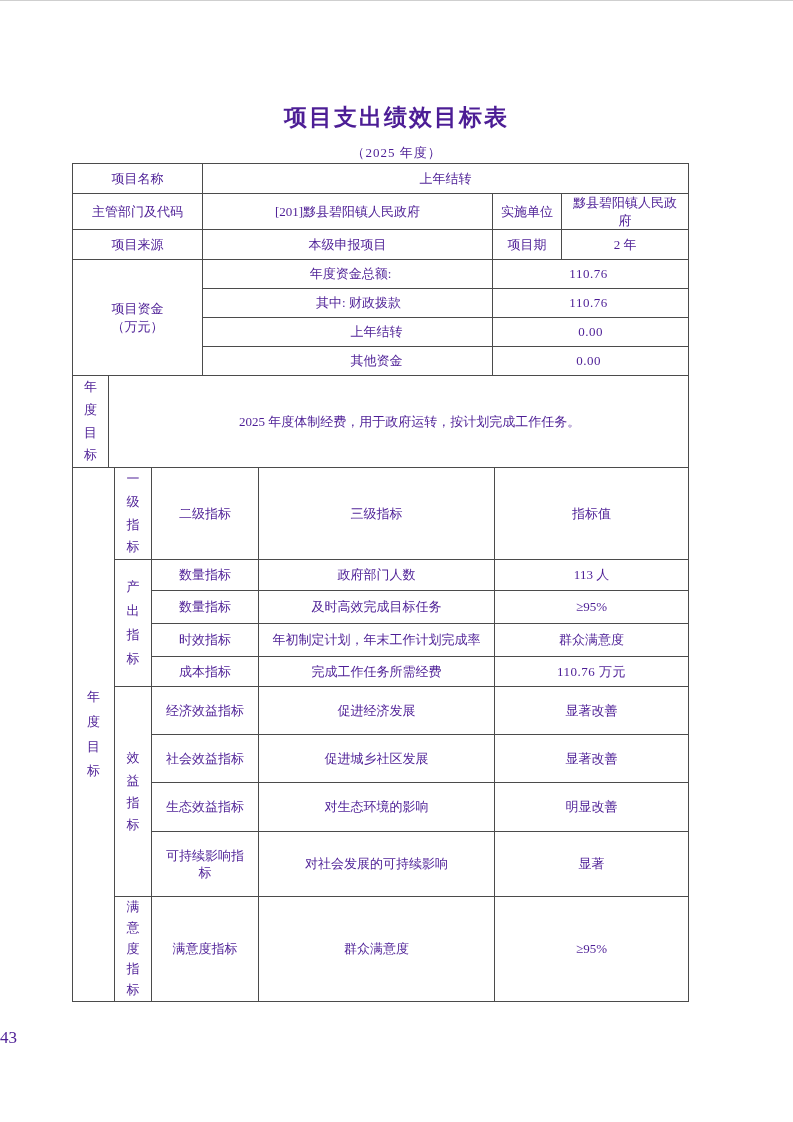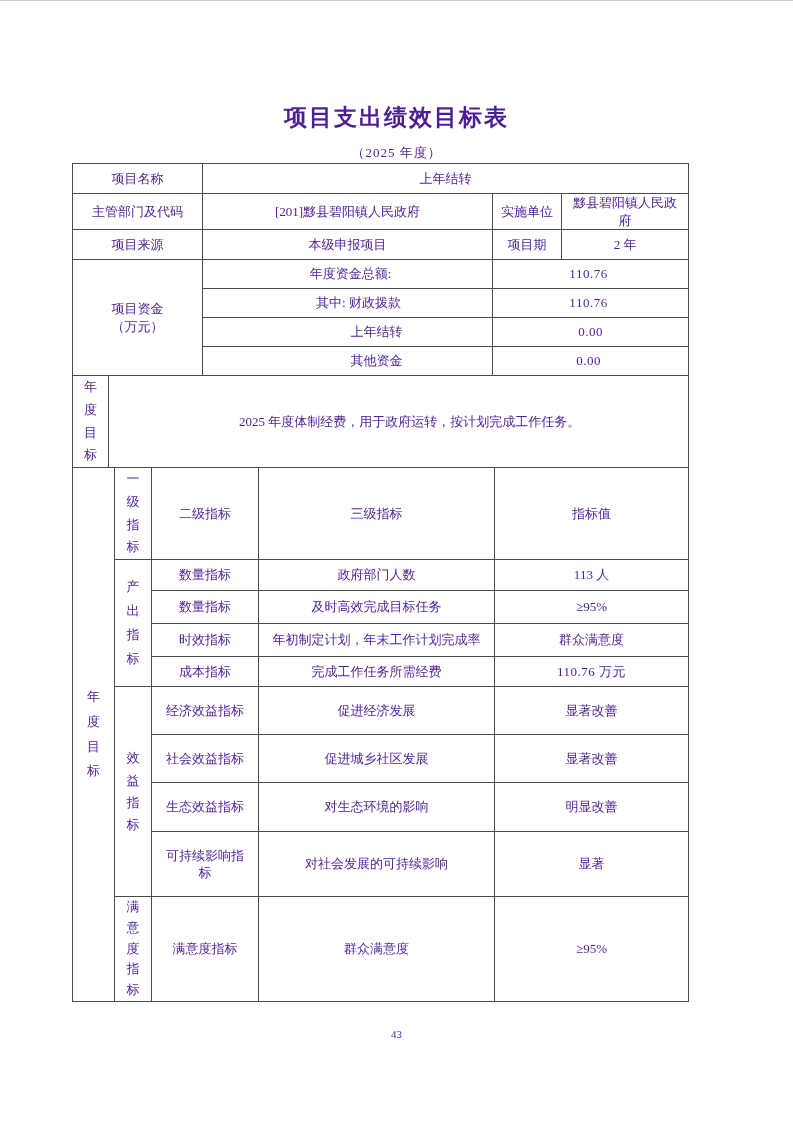--- a/index.html
+++ b/index.html
@@ -39,21 +39,21 @@
   .ind3{padding-left:64px !important;}
   .vcell{padding:0 !important;}
   .vtxt{
     display:inline-block;width:1.15em;
     word-break:break-all;line-height:1.75;
     text-align:center;vertical-align:middle;
   }
   .num{letter-spacing:0.5px;margin-top:44px;}
   .page-number{
     position:absolute;top:1027px;left:0;width:100%;
-    text-align:center;font-size:11px;
+    font-size:17px;
   }
 </style>
 </head>
 <body>
 
 <div class="page">
 
   <div class="doc-title">项目支出绩效目标表</div>
   <div class="doc-subtitle">（2025 年度）</div>
 

